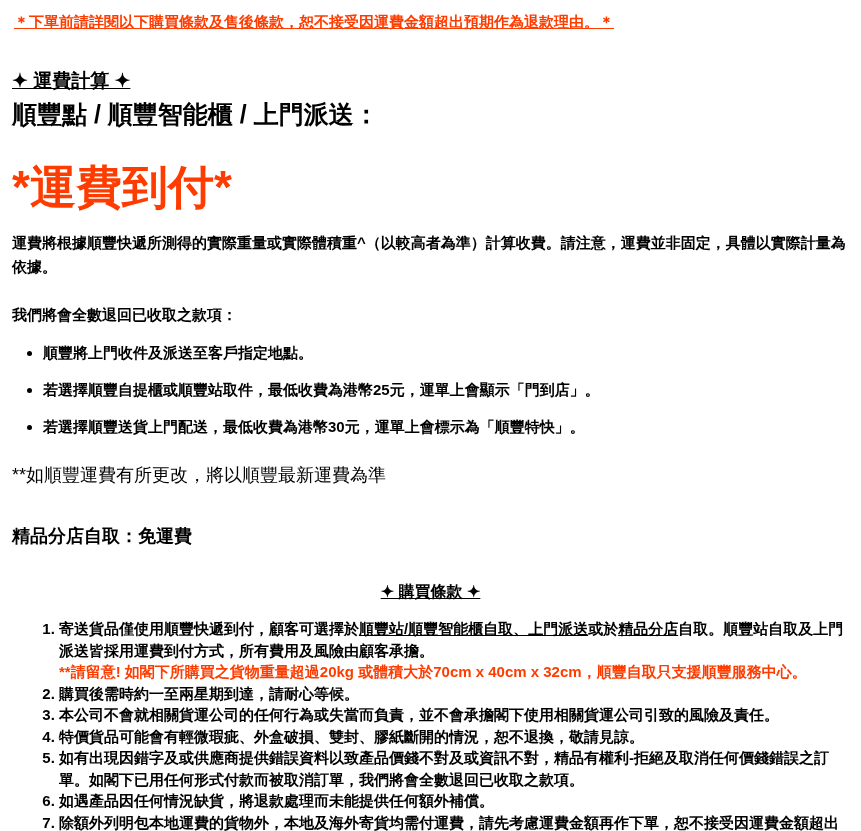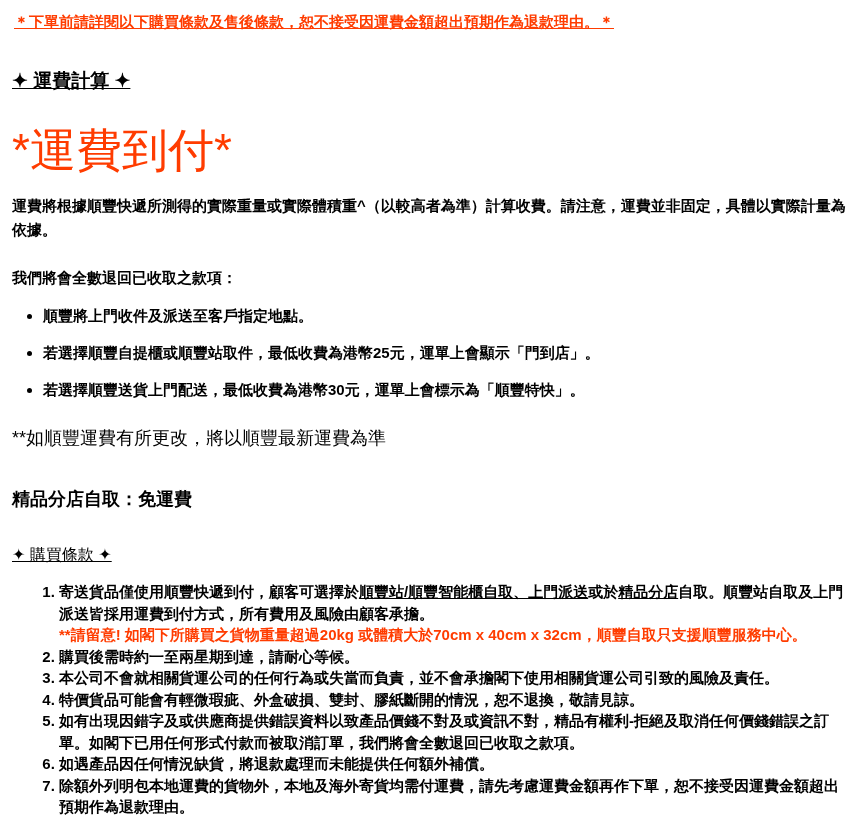--- a/index.html
+++ b/index.html
@@ -39,21 +39,21 @@
   }
   .sub-title {
     font-size: 25px;
     font-weight: bold;
     margin: 5px 0 0 0;
     line-height: 32px;
   }
   .big-title {
     color: var(--accent-red);
     font-size: 46px;
-    font-weight: normal;
+    font-weight: bold;
     line-height: 48px;
     margin: 33px 0 0 0;
     letter-spacing: 0px;
   }
   .intro {
     font-size: 15px;
     font-weight: bold;
     line-height: 24px;
     margin: 20px 0 0 0;
     max-width: 845px;
@@ -81,24 +81,25 @@
     line-height: 20px;
   }
   .store-pickup {
     font-size: 18px;
     font-weight: bold;
     margin: 41px 0 0 0;
     line-height: 20px;
   }
   .terms-title {
     font-size: 16px;
-    font-weight: normal;
+    font-weight: bold;
     text-decoration: underline;
     margin: 36px 0 0 0;
     line-height: 20px;
+    text-align: center;
   }
   ol.terms {
     margin: 16px 0 0 0;
     padding-left: 47px;
     max-width: 845px;
   }
   ol.terms li {
     font-size: 15px;
     font-weight: bold;
     line-height: 21.5px;
@@ -111,20 +112,21 @@
   }
 </style>
 </head>
 <body>
 
 <div class="page">
 
   <p class="top-notice">＊下單前請詳閱以下購買條款及售後條款，恕不接受因運費金額超出預期作為退款理由。＊</p>
 
   <h2 class="section-title">✦ 運費計算 ✦</h2>
+  <h1 class="sub-title">順豐點 / 順豐智能櫃 / 上門派送：</h1>
 
   <div class="big-title">*運費到付*</div>
 
   <p class="intro">運費將根據順豐快遞所測得的實際重量或實際體積重^（以較高者為準）計算收費。請注意，運費並非固定，具體以實際計量為依據。</p>
 
   <p class="methods-heading">我們將會全數退回已收取之款項：</p>
 
   <ul class="methods">
     <li>順豐將上門收件及派送至客戶指定地點。</li>
     <li>若選擇順豐自提櫃或順豐站取件，最低收費為港幣25元，運單上會顯示「門到店」。</li>

